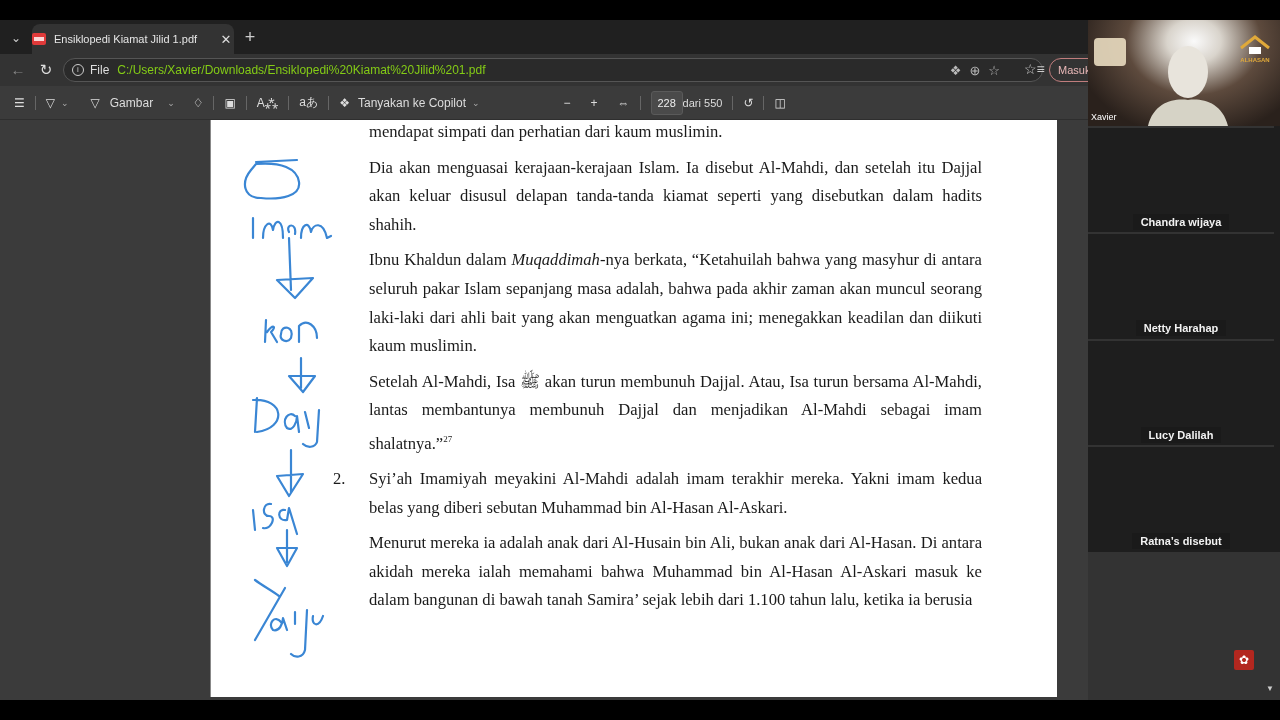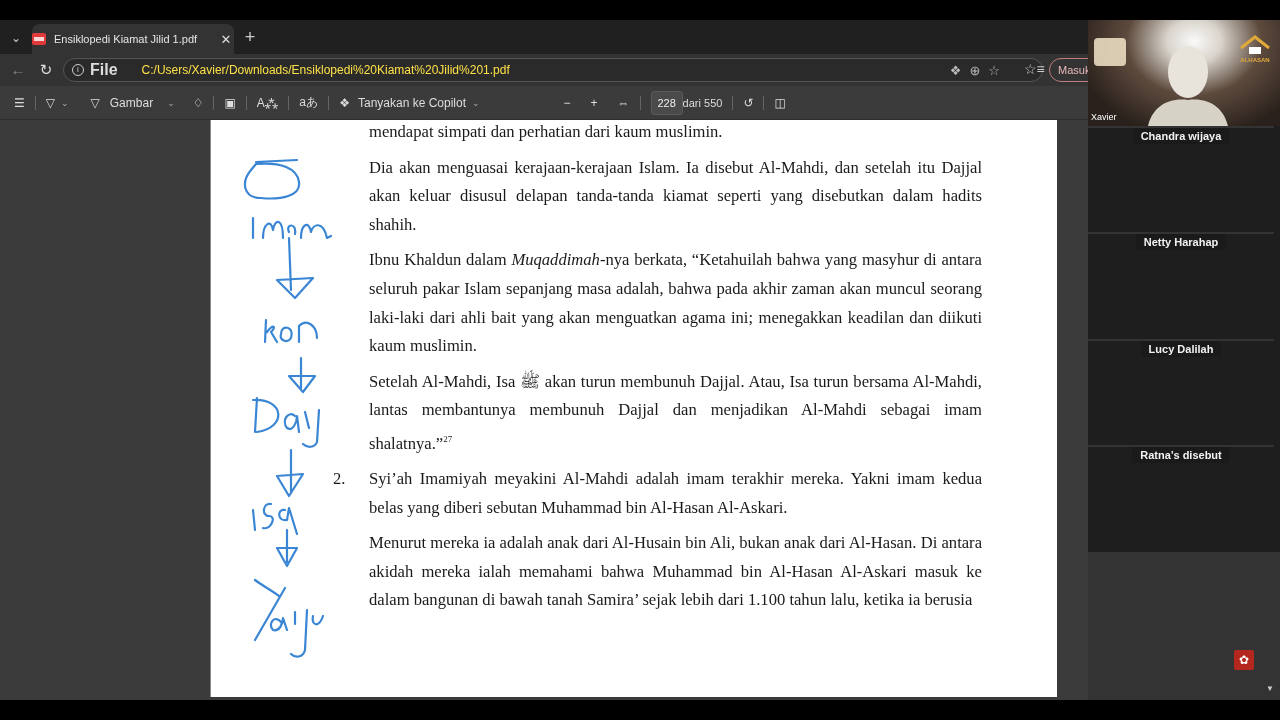--- a/index.html
+++ b/index.html
@@ -14,22 +14,22 @@
   .tab-icon { width: 14px; height: 12px; background: #e03a3a; border-radius: 2px; margin-right: 8px; position: relative; }
   .tab-icon::after { content: ""; position: absolute; left: 2px; top: 4px; width: 10px; height: 4px; background: #fff; opacity: .8; }
   .tab-title { color: #e6e6e6; font-size: 11px; flex: 1; white-space: nowrap; }
   .tab-close { color: #ddd; font-size: 13px; width: 16px; text-align: center; }
   .new-tab { position: absolute; left: 240px; top: 7px; color: #ccc; font-size: 18px; width: 20px; text-align: center; line-height: 20px; }
 
   .addressbar-row { position: absolute; left: 0; top: 34px; width: 1088px; height: 32px; background: #333; }
   .nav-btn { position: absolute; top: 6px; width: 20px; height: 20px; color: #888; font-size: 15px; text-align: center; line-height: 20px; }
   .omnibox { position: absolute; left: 63px; top: 4px; width: 980px; height: 24px; background: #2a2a2a; border: 1px solid #555; border-radius: 12px; display: flex; align-items: center; padding-left: 8px; }
   .info-icon { width: 12px; height: 12px; border: 1px solid #ccc; border-radius: 50%; font-size: 8px; color: #ccc; text-align: center; line-height: 10px; margin-right: 6px; }
-  .scheme { color: #ddd; font-size: 16px; font-weight: bold; margin-right: 24px; }
-  .url { color: #fde047; font-size: 12px; flex: 1; white-space: nowrap; }
+  .scheme { color: #ddd; font-size: 12px; font-weight: normal; margin-right: 8px; }
+  .url { color: #84cc16; font-size: 12px; flex: 1; white-space: nowrap; }
   .omni-icons { display: flex; gap: 8px; margin-right: 42px; color: #bbb; font-size: 13px; }
   .fav-list { position: absolute; left: 1024px; top: 7px; color: #ccc; font-size: 14px; }
   .masuk-btn { position: absolute; left: 1049px; top: 4px; width: 60px; height: 24px; border: 1px solid #c07d7d; border-radius: 12px; color: #e8b7b7; font-size: 11px; line-height: 22px; padding-left: 8px; }
 
   .pdf-toolbar { position: absolute; left: 0; top: 66px; width: 1088px; height: 34px; background: #3b3b3b; border-bottom: 1px solid #2e2e2e; display: flex; align-items: center; color: #ddd; font-size: 12px; }
   .tb-item { display: flex; align-items: center; color: #ddd; }
   .sep { width: 1px; height: 14px; background: #666; margin: 0 10px; }
   .chev { font-size: 9px; color: #aaa; margin-left: 6px; }
   .page-box { width: 32px; height: 24px; background: #4a4a4a; border: 1px solid #5a5a5a; border-radius: 3px; color: #eee; font-size: 11px; text-align: center; line-height: 22px; }
 
@@ -46,21 +46,21 @@
   .acrobat-btn { position: absolute; left: 1234px; top: 650px; width: 20px; height: 20px; background: #b3271f; border-radius: 2px; color: #fff; font-size: 12px; text-align: center; line-height: 20px; }
   .scroll-btn-right { position: absolute; left: 1266px; top: 684px; color: #ccc; font-size: 8px; }
 
   
   .meeting { position: absolute; left: 1088px; top: 20px; width: 192px; height: 532px; background: #1e1e1e; }
   .cam { position: absolute; left: 0; top: 0; width: 212px; height: 106px; background: radial-gradient(ellipse at 50% 20%, #fafafa 0%, #d9d4cc 18%, #5d4a3d 45%, #2a211c 80%); overflow: hidden; }
   .cam-person { position: absolute; left: 56px; top: 22px; width: 88px; height: 84px; }
   .cam-scroll { position: absolute; left: 6px; top: 18px; width: 32px; height: 28px; background: #e9dcc0; border-radius: 4px; opacity: .9; }
   .cam-logo { position: absolute; left: 150px; top: 14px; width: 34px; height: 30px; }
   .cam-name { position: absolute; left: 3px; bottom: 4px; color: #fff; font-size: 9px; }
-  .tile { position: absolute; left: 0; width: 186px; height: 104px; background: #1e1e1e; border-top: 2px solid #333; display: flex; align-items: flex-start; justify-content: center; }
+  .tile { position: absolute; left: 0; width: 186px; height: 104px; background: #1e1e1e; border-top: 2px solid #333; display: flex; align-items: flex-end; justify-content: center; }
   .tile-name { color: #f2f2f2; font-size: 11px; font-weight: bold; background: #1a1a1a; padding: 2px 8px; }
   .meeting-below { position: absolute; left: 1088px; top: 552px; width: 192px; height: 148px; background: #333; }
 </style>
 </head>
 <body>
 
 <div class="screen">
 
   <div class="browser">
 

